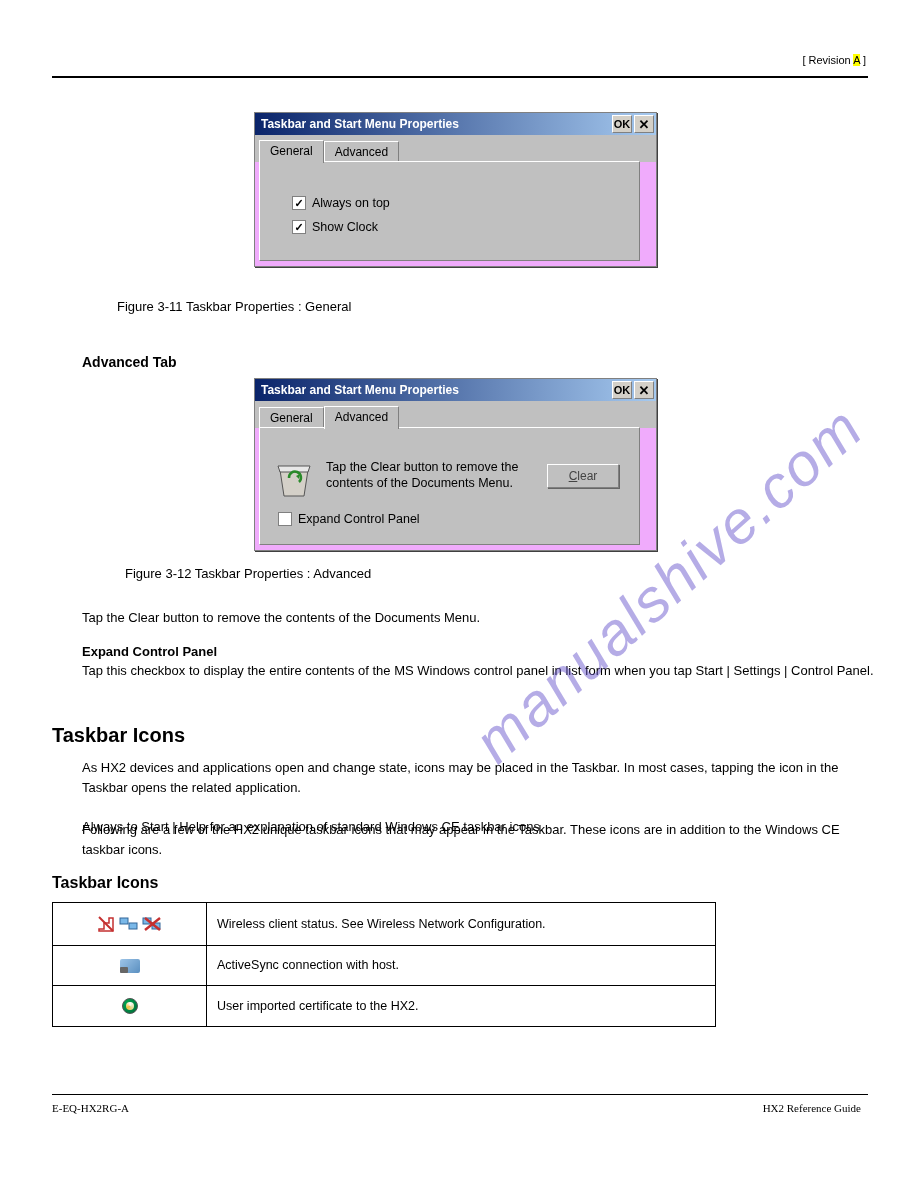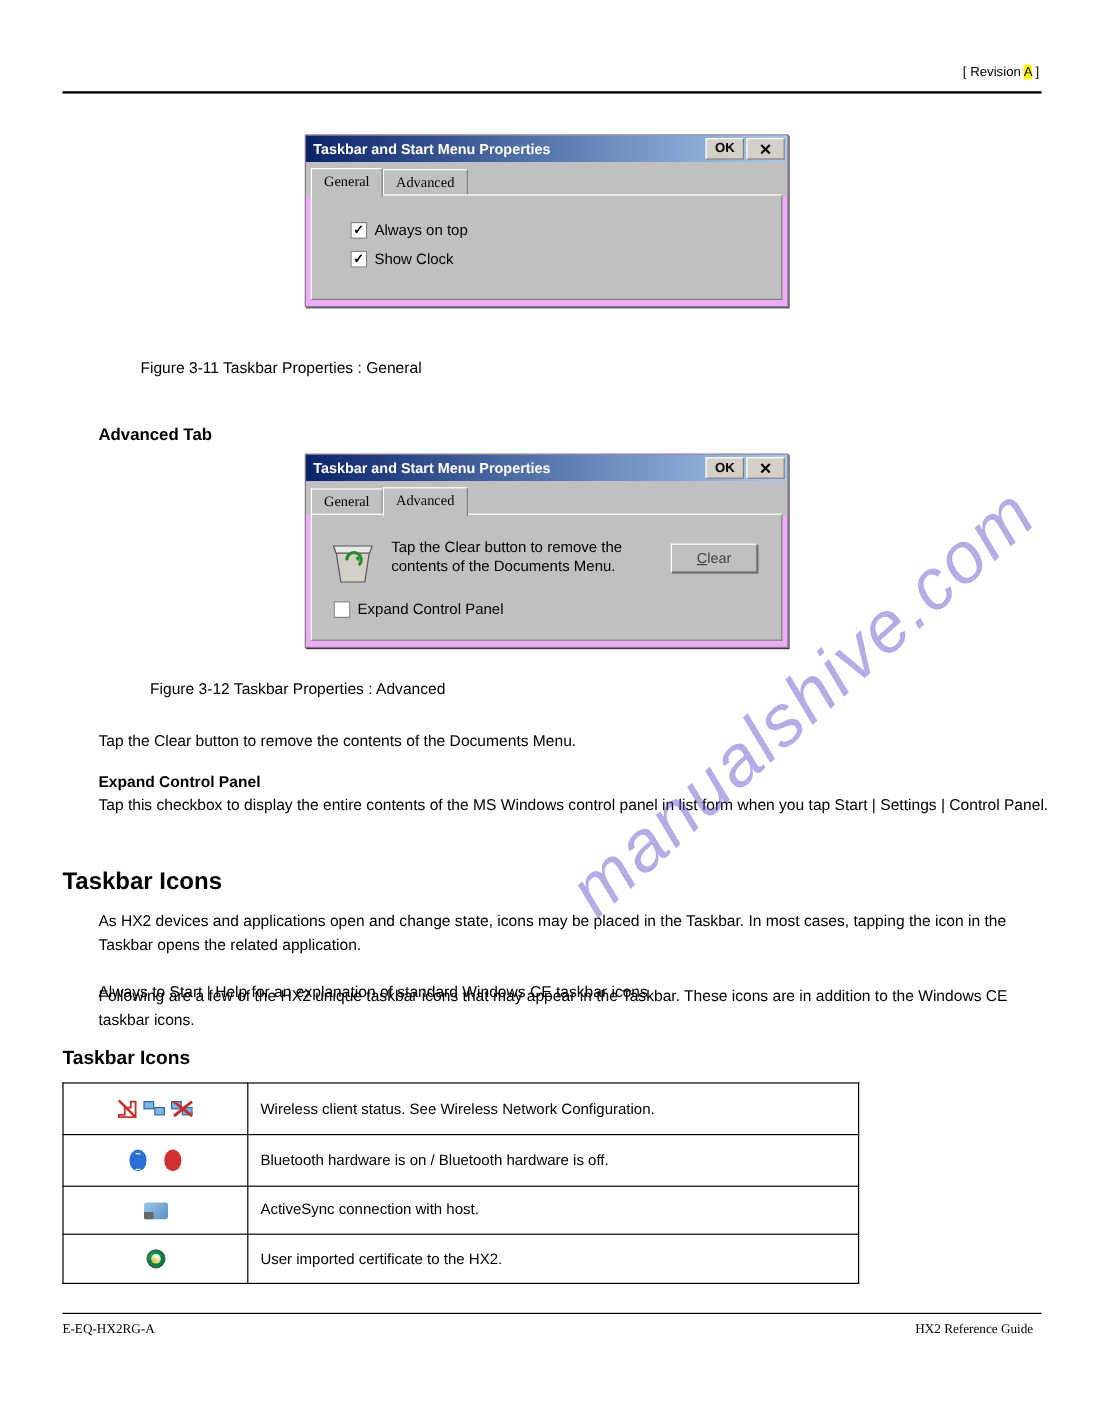--- a/index.html
+++ b/index.html
@@ -46,40 +46,39 @@
     padding: 0 2px 0 6px;
     gap: 2px;
   }
   .titlebar-text {
     flex: 1;
     color: #fff;
     font-weight: bold;
     font-size: 12px;
   }
   .titlebar-btn {
-    width: 32px;
+    width: 20px;
     height: 18px;
     background: #d4d0c8;
     border: 1px solid #808080;
     border-top-color: #fff;
     border-left-color: #fff;
     display: flex;
     align-items: center;
     justify-content: center;
     font-size: 11px;
     font-weight: bold;
     color: #000;
     cursor: pointer;
   }
   .titlebar-btn.x { font-family: Arial; font-size: 13px; }
   .tabs {
     display: flex;
     padding: 4px 4px 0 4px;
     background: #c0c0c0;
-    font-family: Liberation Serif, serif;
   }
   .tab {
     padding: 3px 10px;
     border: 1px solid #808080;
     border-bottom: none;
     background: #c0c0c0;
     font-size: 12px;
     cursor: pointer;
     position: relative;
   }
@@ -92,22 +91,22 @@
   }
   .tab.inactive {
     border-top-color: #fff;
     border-left-color: #fff;
     margin-top: 2px;
   }
   .dialog-body {
     border: 1px solid #808080;
     border-top-color: #fff;
     border-left-color: #fff;
-    margin: 0 4px 4px 4px;
-    padding: 16px 14px 16px 14px;
+    margin: 0 16px 4px 4px;
+    padding: 28px 14px 16px 14px;
     background: #c0c0c0;
     position: relative;
     top: -1px;
   }
   .checkbox-row {
     display: flex;
     align-items: center;
     gap: 6px;
     margin: 6px 0 10px 18px;
     font-size: 12.5px;
@@ -345,27 +344,20 @@
             <rect x="1" y="3" width="8" height="6" fill="#7ab8e8" stroke="#336699"></rect>
             <rect x="10" y="8" width="8" height="6" fill="#7ab8e8" stroke="#336699"></rect>
             <line x1="3" y1="3" x2="18" y2="15" stroke="#c43030" stroke-width="2.5"></line>
             <line x1="18" y1="3" x2="3" y2="15" stroke="#c43030" stroke-width="2.5"></line>
           </svg>
     </td>
     <td>Wireless client status. See Wireless Network Configuration.</td>
   </tr>
   <tr>
     <td class="icon-cell">
-      <span class="bt-on"></span>
-      <span class="bt-off"></span>
-    </td>
-    <td>Bluetooth hardware is on / Bluetooth hardware is off.</td>
-  </tr>
-  <tr>
-    <td class="icon-cell">
       <span class="usb-ico"></span>
     </td>
     <td>ActiveSync connection with host.</td>
   </tr>
   <tr>
     <td class="icon-cell">
       <span class="action-ico"></span>
     </td>
     <td>User imported certificate to the HX2.</td>
   </tr>

